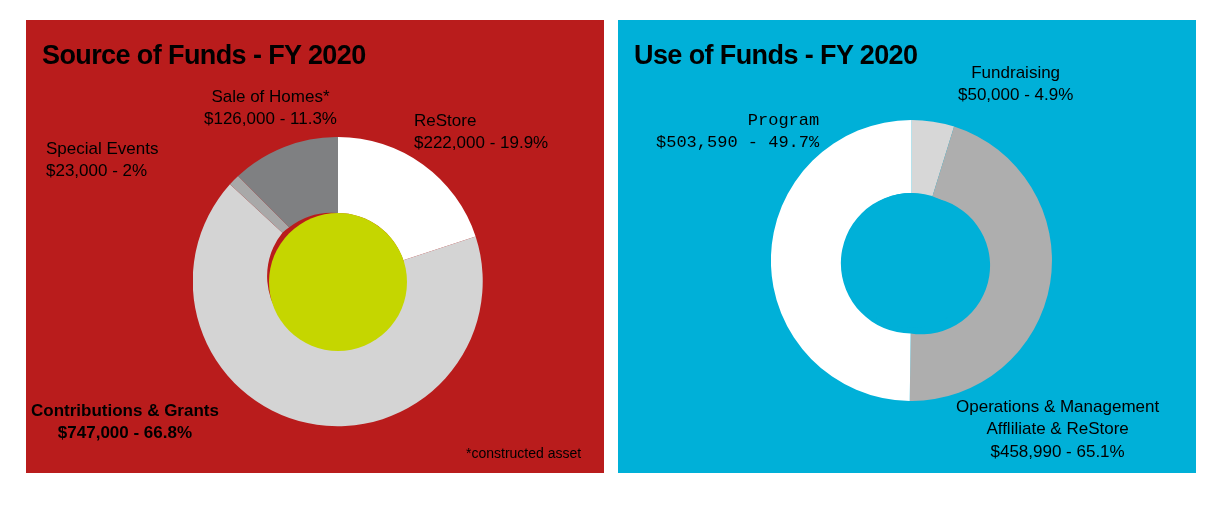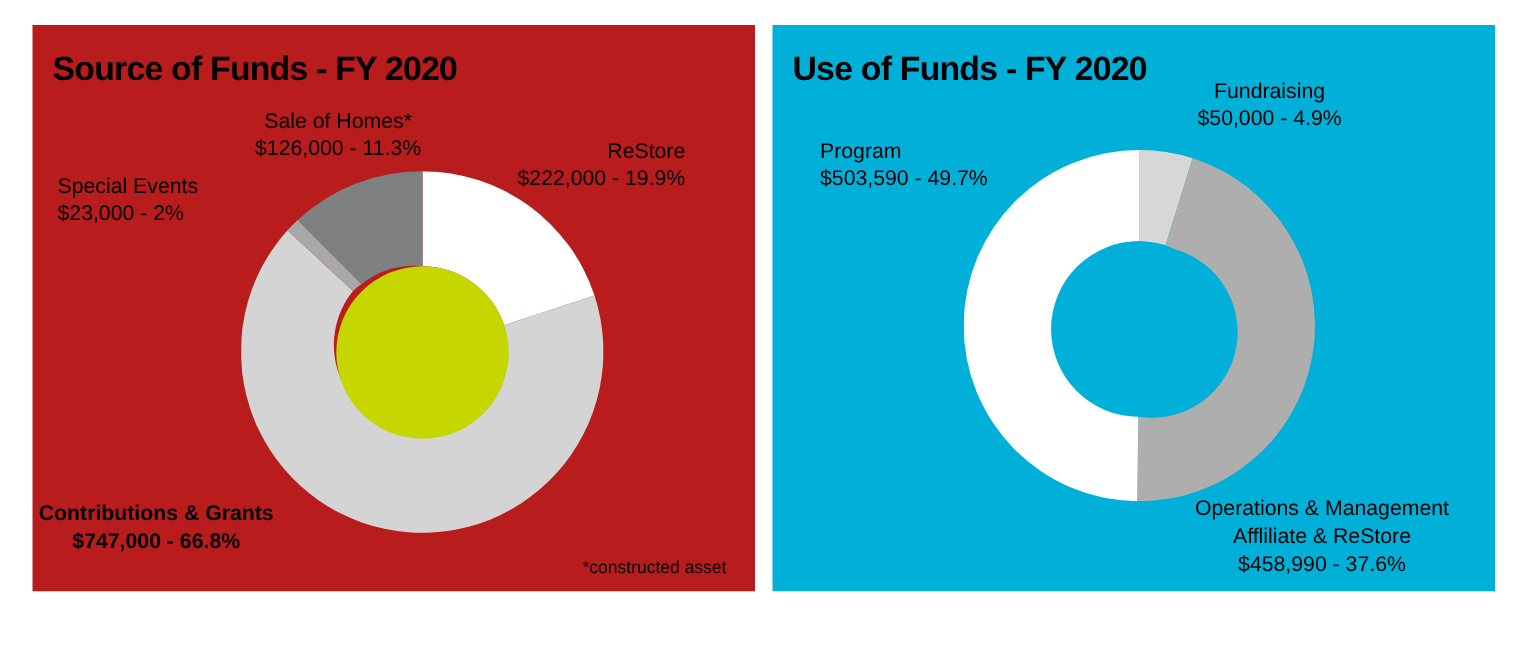--- a/index.html
+++ b/index.html
@@ -70,36 +70,36 @@
     position: absolute;
     font-size: 17px;
     line-height: 1.32;
     color: #000000;
     white-space: nowrap;
   }
   .lbl .line { display: block; }
 
   
   .lbl-sale-of-homes   { left: 178px; top: 66px;  text-align: center; }
-  .lbl-restore         { left: 388px; top: 90px;  text-align: right; }
+  .lbl-restore         { left: 388px; top: 90px;  text-align: left; }
   .lbl-special-events  { left: 20px;  top: 118px; }
   .lbl-contributions   { left: 5px;   top: 380px; text-align: center; font-weight: bold; }
 
   .footnote {
     position: absolute;
     left: 440px;
     top: 425px;
     font-size: 14px;
     color: #000000;
     white-space: nowrap;
   }
 
   
   .lbl-fundraising { left: 340px; top: 42px; text-align: center; }
-  .lbl-program     { left: 38px;  top: 90px; text-align: left; }
+  .lbl-program     { left: 38px;  top: 90px; text-align: right; font-family: Liberation Mono, monospace; }
   .lbl-affiliate   { left: 338px; top: 376px; text-align: center; }
 </style>
 </head>
 <body>
 
 <div class="panel panel-source">
 
   <div class="panel-title">Source of Funds - FY 2020</div>
 
   <div class="donut-wrap donut-source">
@@ -161,15 +161,15 @@
   </div>
 
   <div class="lbl lbl-program" style="left: 38px;">
     <span class="line">Program</span>
     <span class="line">$503,590 - 49.7%</span>
   </div>
 
   <div class="lbl lbl-affiliate" style="left: 338px;">
     <span class="line">Operations &amp; Management</span>
     <span class="line">Affliliate &amp; ReStore</span>
-    <span class="line">$458,990 - 37.6%</span>
+    <span class="line">$458,990 - 65.1%</span>
   </div>
 </div>
 
 </body></html>

